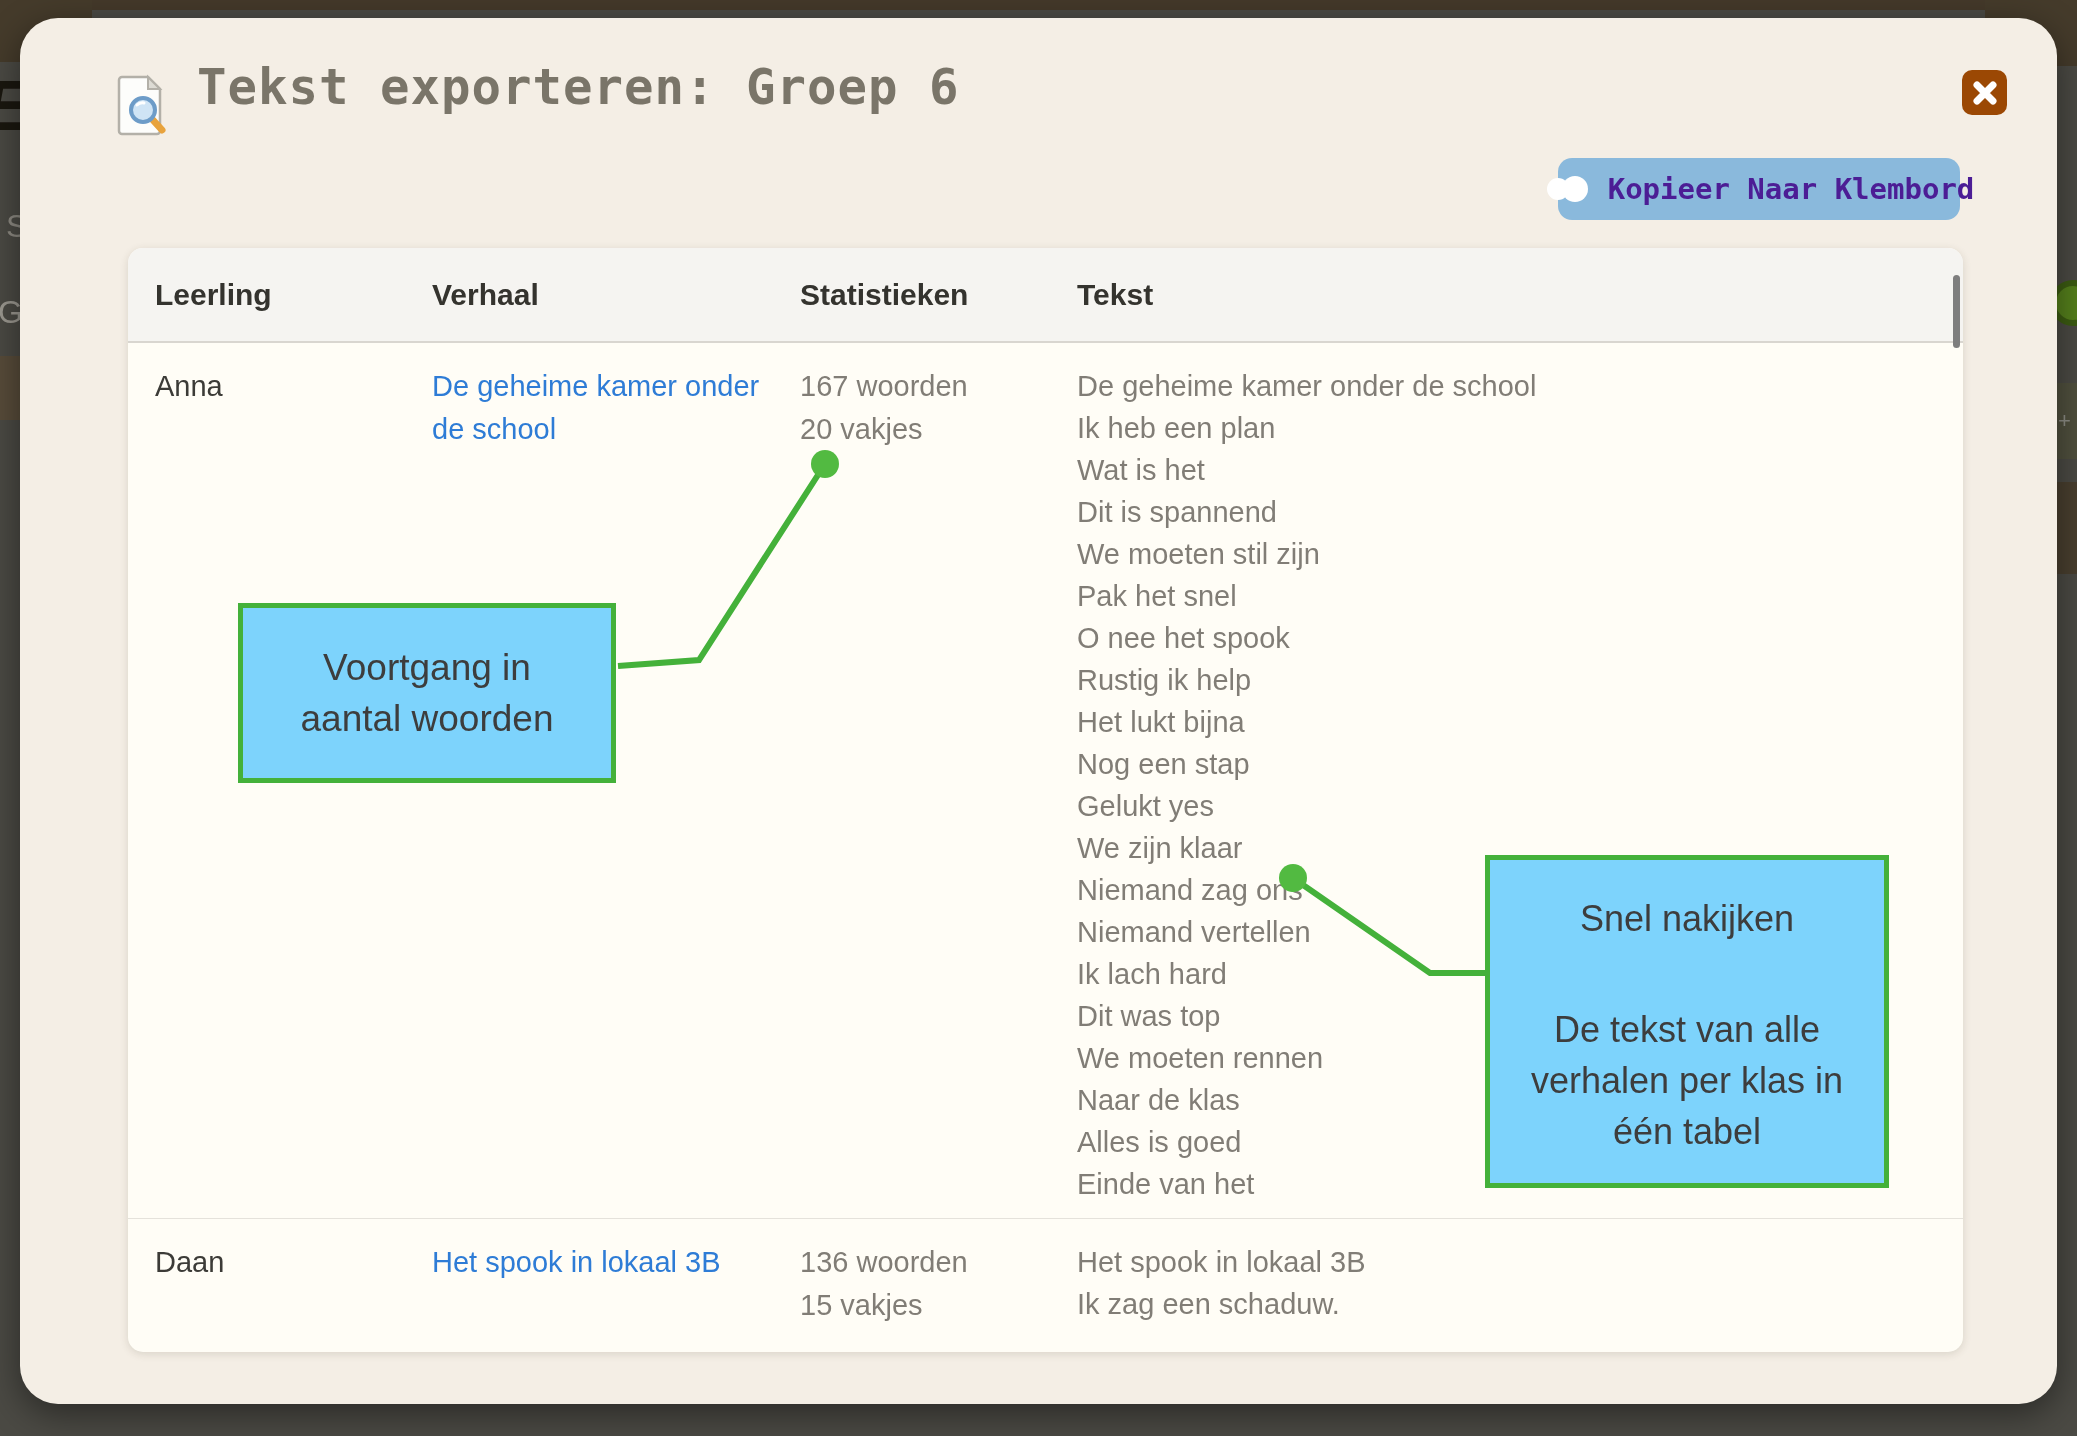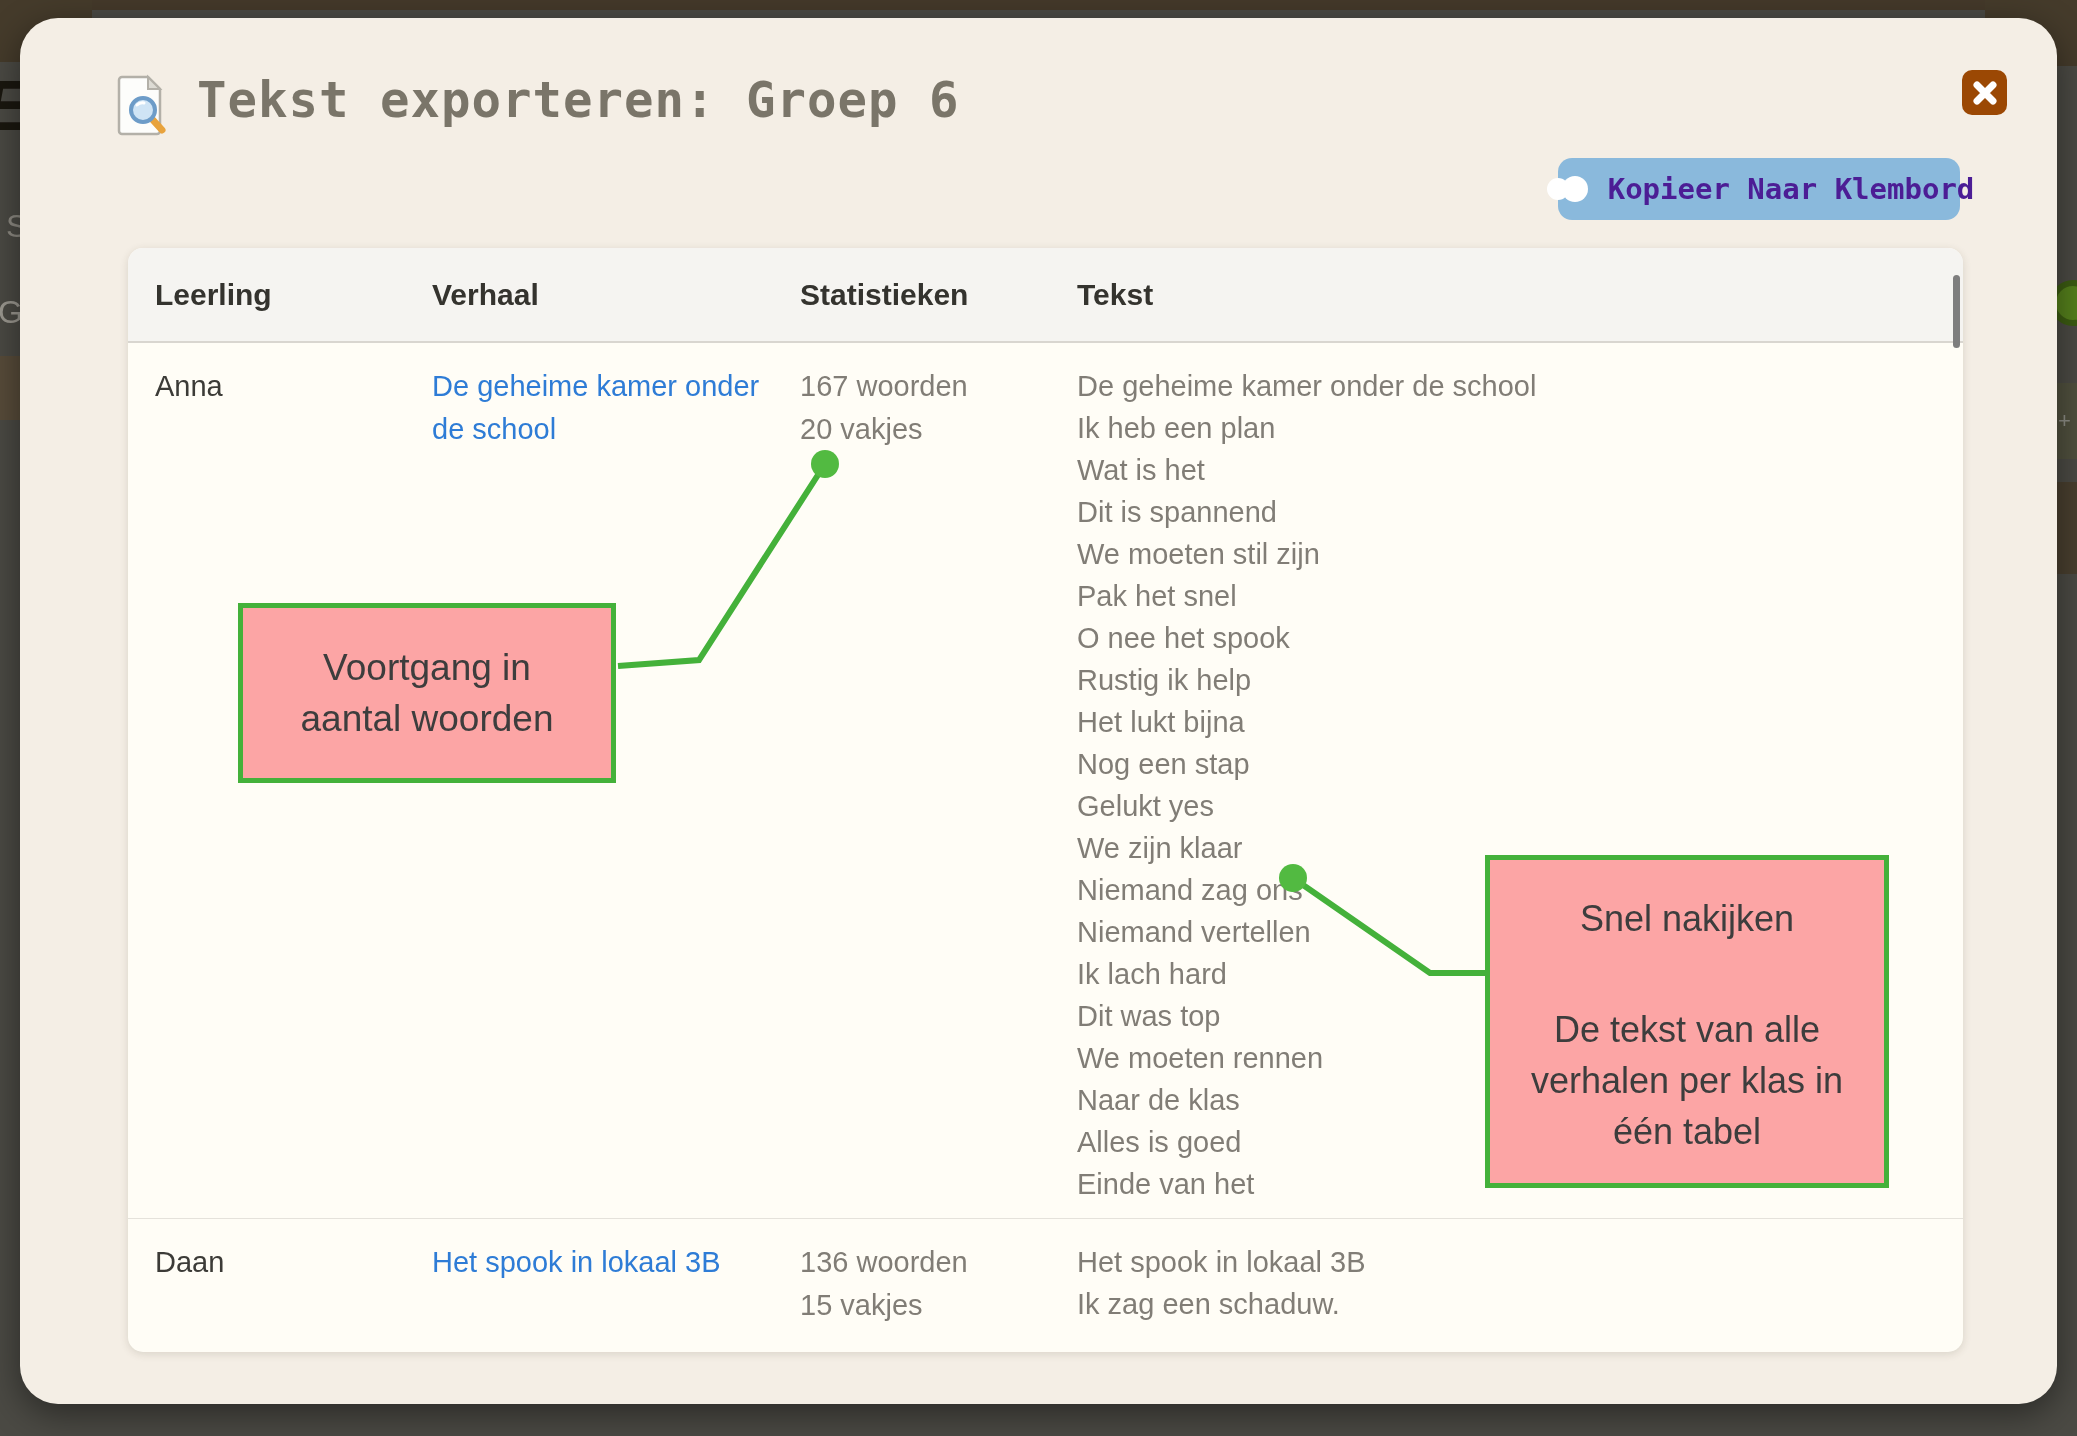--- a/index.html
+++ b/index.html
@@ -27,21 +27,21 @@
 
   
   .modal {
     position:absolute; left:20px; top:18px; width:2037px; height:1386px;
     background:#f4eee5; border-radius:38px; z-index:2;
     box-shadow:0 10px 36px rgba(0,0,0,0.45);
   }
 
   .doc-icon { position:absolute; left:96px; top:56px; }
   .dialog-title {
-    position:absolute; left:177px; top:54px;
+    position:absolute; left:177px; top:41px;
     font-family:"DejaVu Sans Mono", monospace;
     font-size:49px; font-weight:bold; color:#7a7569; letter-spacing:1px;
     white-space:nowrap;
   }
 
   .close-btn {
     position:absolute; left:1942px; top:52px; width:45px; height:45px;
     background:#9b4804; border:0; border-radius:10px; cursor:pointer;
     display:flex; align-items:center; justify-content:center; padding:0;
   }
@@ -75,21 +75,21 @@
 
   .scroll-thumb {
     position:absolute; right:3px; top:27px; width:7px; height:73px;
     background:#7e7e7e; border-radius:4px;
   }
 
   
   .connector-layer { position:absolute; left:0; top:0; width:2077px; height:1436px;
     z-index:4; pointer-events:none; }
   .note {
-    position:absolute; z-index:5; background:#fca5a5; border:5px solid #44b13a;
+    position:absolute; z-index:5; background:#7dd3fc; border:5px solid #44b13a;
     color:#3d3d3d; text-align:center;
     font-family:"Liberation Sans", sans-serif;
   }
   .note-left {
     left:238px; top:603px; width:378px; height:180px;
     display:flex; align-items:center; justify-content:center;
     font-size:37px; line-height:1.38; padding:0 26px;
   }
   .note-right {
     left:1485px; top:855px; width:404px; height:333px;

